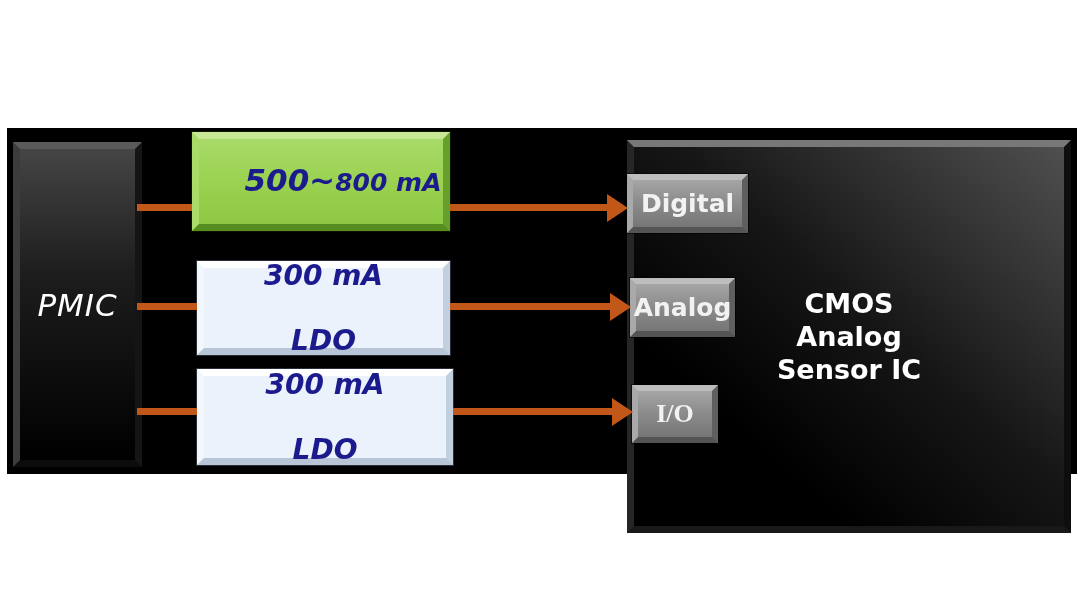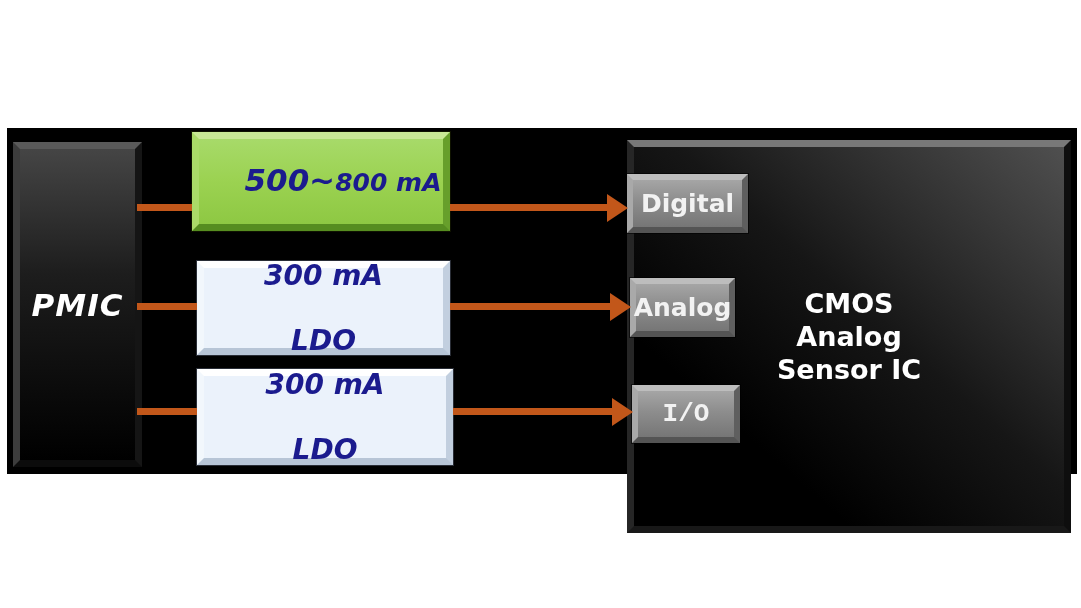--- a/index.html
+++ b/index.html
@@ -12,21 +12,21 @@
     background:#000;
   }
   
   .node{position:absolute;box-sizing:border-box;display:flex;flex-direction:column;
         align-items:center;justify-content:center;text-align:center;}
   .pmic{
     left:13px;top:142px;width:129px;height:325px;
     border:7px solid;border-color:#5a5a5a #151515 #0c0c0c #3c3c3c;
     background:linear-gradient(180deg,#454545 0%,#1d1d1d 40%,#000 100%);
   }
-  .pmic-label{color:#fff;font-size:31px;font-weight:bold;font-style:italic;letter-spacing:1px;}
+  .pmic-label{color:#fff;font-size:31px;font-weight:normal;font-style:italic;letter-spacing:1px;}
   .buck{
     left:192px;top:132px;width:258px;height:99px;
     border:7px solid;border-color:#c8e895 #679f2b #568d20 #aada68;
     background:linear-gradient(180deg,#a7da69 0%,#9bd251 50%,#8ec843 100%);
     box-shadow:0 0 0 1px rgba(20,25,0,0.75);
     padding-left:44px;
   }
   .ldo{
     border:7px solid;border-color:#ffffff #c2cfdf #b7c5d6 #f2f7fc;
     background:#ebf2fb;
@@ -49,22 +49,22 @@
   .sensor-title{color:#fff;font-size:27px;line-height:33px;font-weight:bold;text-align:center;}
   .domain-btn{
     position:absolute;box-sizing:border-box;display:flex;align-items:center;justify-content:center;
     border:6px solid;border-color:#bdbdbd #5f5f5f #545454 #a9a9a9;
     background:linear-gradient(180deg,#a5a5a5 0%,#8d8d8d 45%,#767676 100%);
     color:#f2f2f2;font-size:25px;font-weight:bold;
     box-shadow:0 0 0 1px rgba(0,0,0,0.6);
   }
   .btn-digital{left:627px;top:174px;width:121px;height:59px;}
   .btn-analog{left:630px;top:278px;width:105px;height:59px;}
-  .btn-io{left:632px;top:385px;width:108px;height:58px;
-          font-family:Liberation Mono, monospace;font-size:26px;}
+  .btn-io{left:632px;top:385px;width:86px;height:58px;
+          font-family:Liberation Serif, serif;font-size:26px;}
   
   .hline{position:absolute;height:7px;background:#c2571a;}
   .ahead{position:absolute;width:0;height:0;
          border-left:21px solid #c2571a;border-top:14px solid transparent;border-bottom:14px solid transparent;}
 </style>
 </head>
 <body>
 
 <div class="canvas">
 

